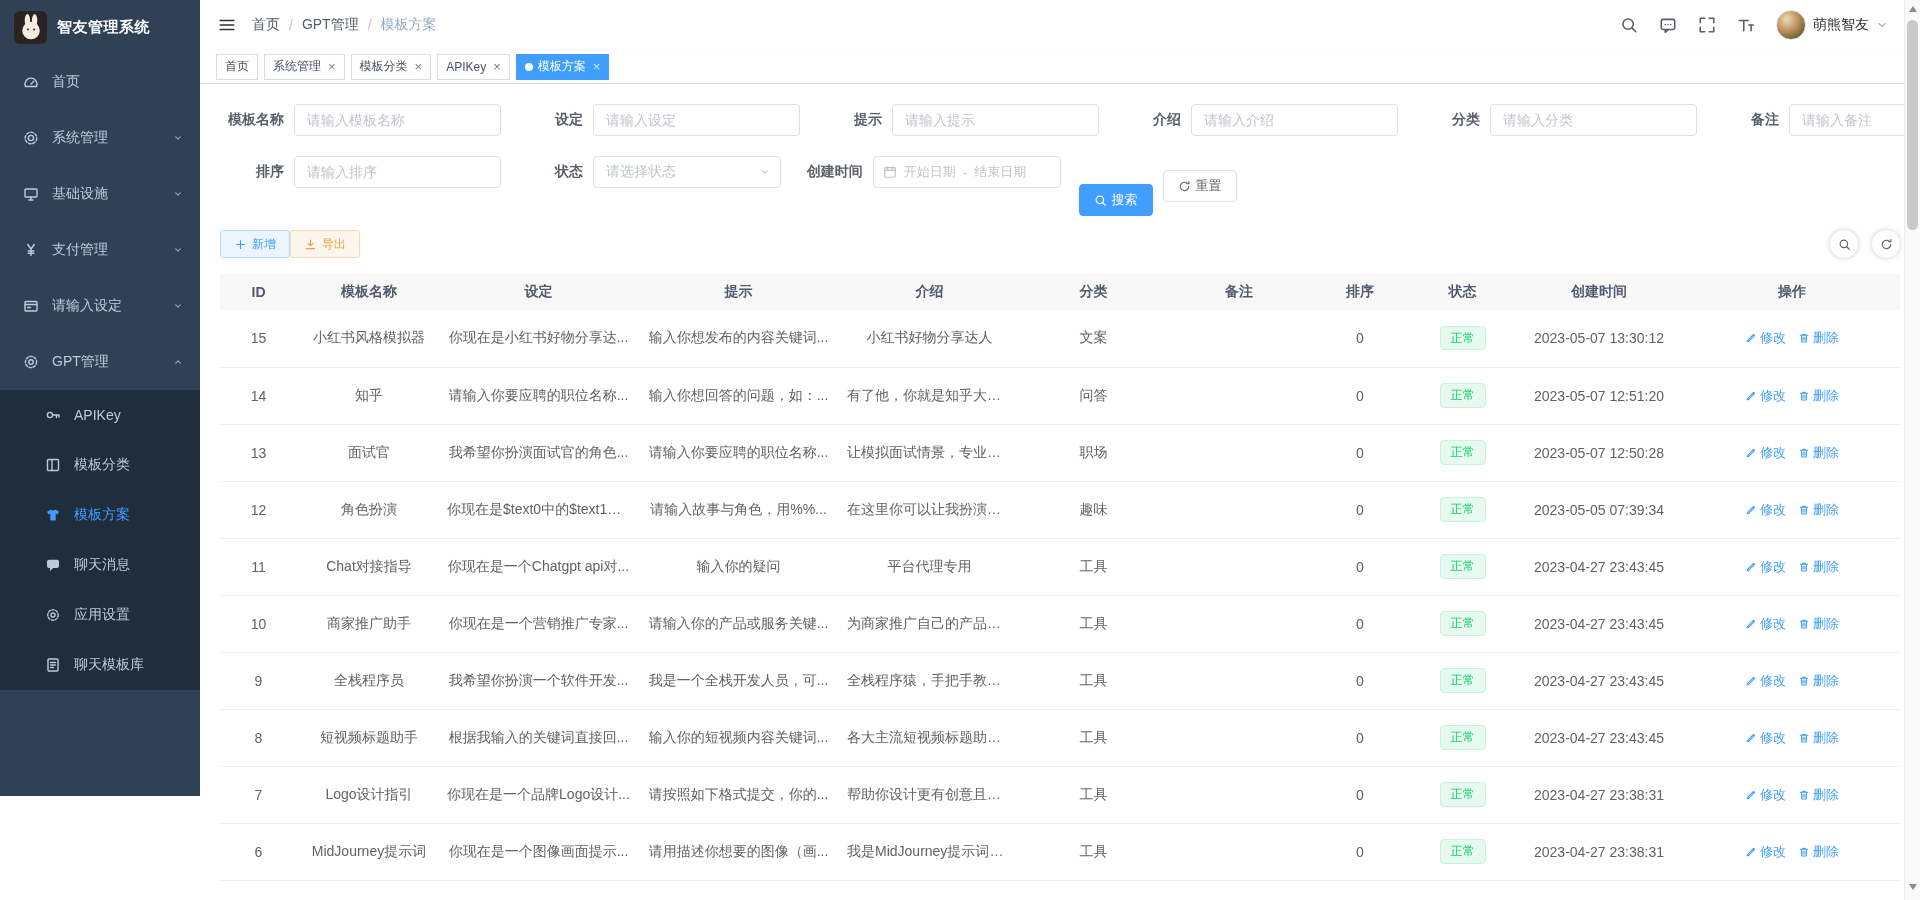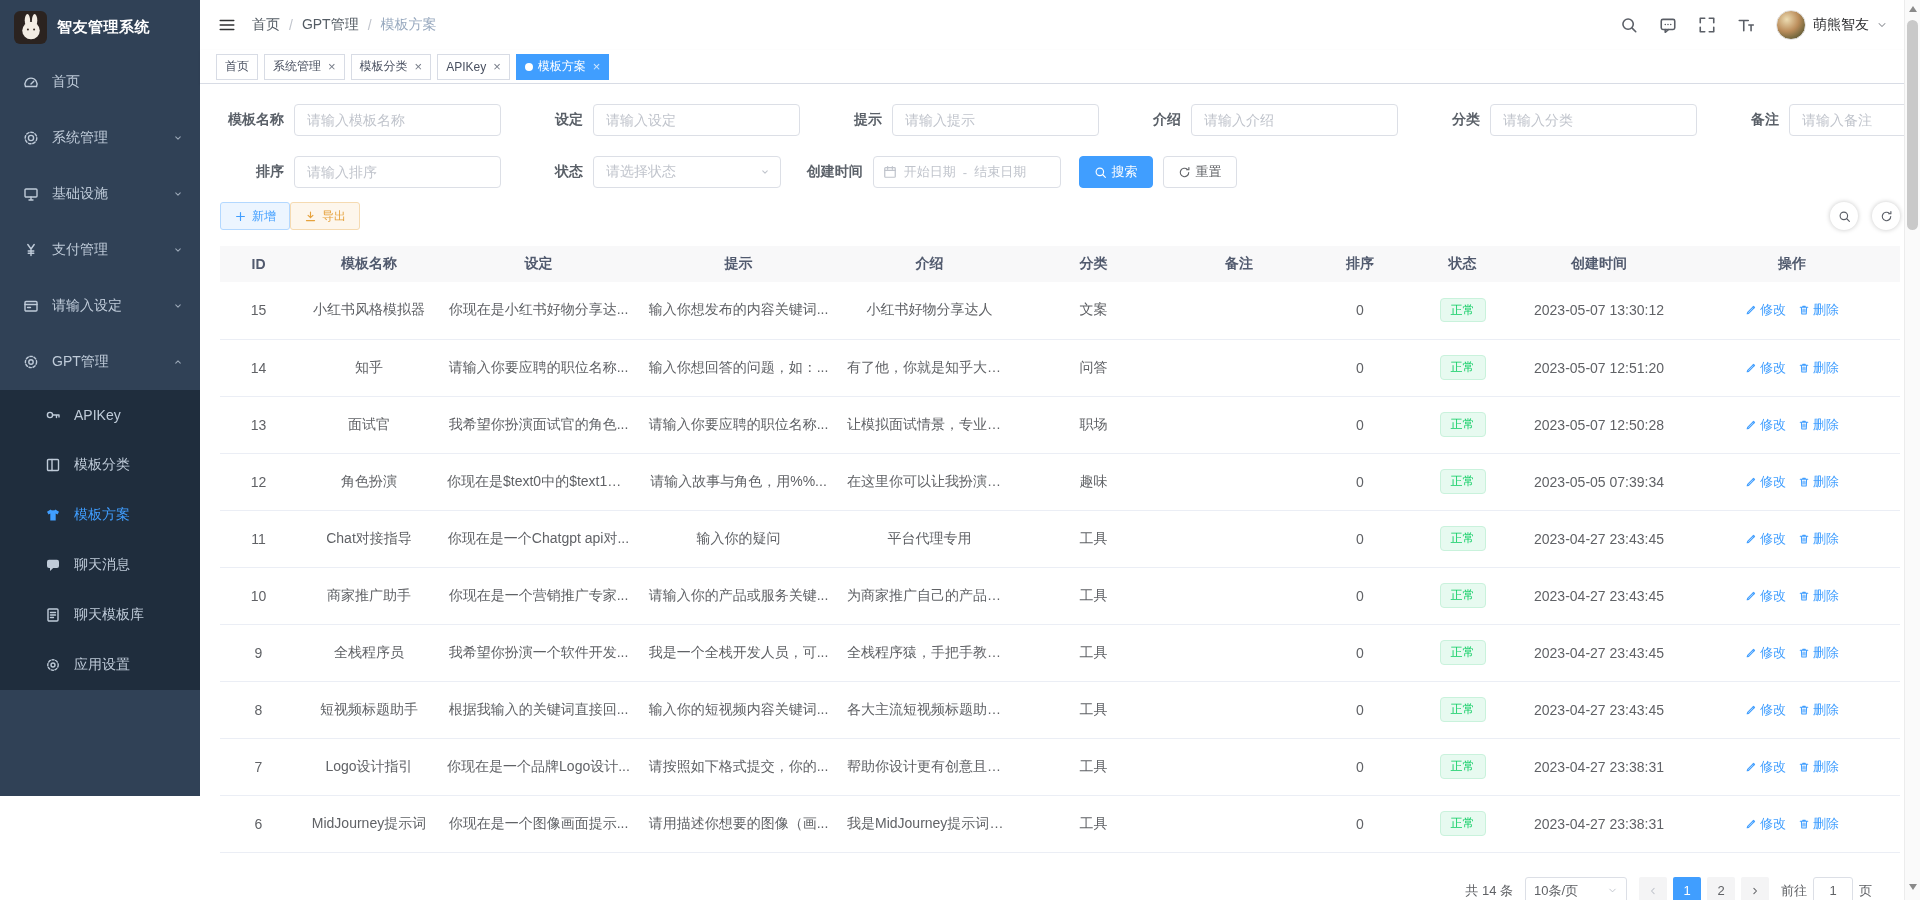--- a/index.html
+++ b/index.html
@@ -57,21 +57,21 @@
   .f-select, .f-date { flex:1; min-width:0; height:32px; border:1px solid #dcdfe6; border-radius:4px; display:flex; align-items:center; padding:0 9px 0 12px; color:#c0c4cc; cursor:pointer; background:#fff; }
   .f-select .ph { flex:1; font-size:14px; }
   .f-select .icn, .f-date .icn { color:#c0c4cc; }
   .f-select .icn svg { width:12px; height:12px; }
   .f-date { gap:7px; padding-left:9px; font-size:13px; }
   .f-date .icn svg { width:14px; height:14px; }
   .f-date .sep { color:#c0c4cc; }
   .filter-actions { display:flex; align-items:center; gap:10px; grid-column:span 3; }
   .btn { display:inline-flex; align-items:center; gap:5px; height:32px; padding:0 14px; border-radius:4px; font-size:13px; cursor:pointer; border:1px solid #dcdfe6; background:#fff; color:#606266; font-family:inherit; }
   .btn svg { width:13px; height:13px; }
-  .btn-primary { background:#409eff; border-color:#409eff; color:#fff; }
+  .btn-primary { background:#409eff; border-color:#409eff; color:#fff;margin-top:28px; }
   .btn-mini { height:28px; padding:0 13px; font-size:12px; border-radius:3px; }
   .btn-plain-primary { background:#ecf5ff; border-color:#b3d8ff; color:#409eff; }
   .btn-plain-warning { background:#fdf6ec; border-color:#f5dab1; color:#e6a23c; }
 
   
   .toolbar { display:flex; align-items:center; padding:14px 20px 0; }
   .toolbar-right { margin-left:auto; display:flex; gap:14px; }
   .circle-btn { width:28px; height:28px; border-radius:50%; border:none; background:#fff; box-shadow:0 0 5px rgba(0,0,0,.22); display:flex; align-items:center; justify-content:center; color:#5a5e66; cursor:pointer; }
   .circle-btn svg { width:13px; height:13px; }
 
@@ -232,34 +232,34 @@
             <svg viewBox="0 0 16 16" xmlns="http://www.w3.org/2000/svg" fill="none" stroke="currentColor" stroke-width="1.4" stroke-linecap="round" stroke-linejoin="round">
               <rect x="2" y="2.8" width="12" height="8.2" rx="2" fill="currentColor" stroke="none"></rect>
               <path d="M5 11v3l3.2-3Z" fill="currentColor" stroke="none"></path>
             </svg>
           </span>
           <span class="menu-label">聊天消息</span>
         </div>
         <div class="submenu-item">
           <span class="icn">
             <svg viewBox="0 0 16 16" xmlns="http://www.w3.org/2000/svg" fill="none" stroke="currentColor" stroke-width="1.4" stroke-linecap="round" stroke-linejoin="round">
+              <circle cx="8" cy="8" r="2"></circle>
+              <circle cx="8" cy="8" r="5.2" stroke-dasharray="2.2 1.6"></circle>
+            </svg>
+          </span>
+          <span class="menu-label">应用设置</span>
+        </div>
+        <div class="submenu-item">
+          <span class="icn">
+            <svg viewBox="0 0 16 16" xmlns="http://www.w3.org/2000/svg" fill="none" stroke="currentColor" stroke-width="1.4" stroke-linecap="round" stroke-linejoin="round">
               <rect x="3" y="2" width="10" height="12" rx="1"></rect>
               <path d="M5.5 5.5h5M5.5 8h5M5.5 10.5h3"></path>
             </svg>
           </span>
           <span class="menu-label">聊天模板库</span>
-        </div>
-        <div class="submenu-item">
-          <span class="icn">
-            <svg viewBox="0 0 16 16" xmlns="http://www.w3.org/2000/svg" fill="none" stroke="currentColor" stroke-width="1.4" stroke-linecap="round" stroke-linejoin="round">
-              <circle cx="8" cy="8" r="2"></circle>
-              <circle cx="8" cy="8" r="5.2" stroke-dasharray="2.2 1.6"></circle>
-            </svg>
-          </span>
-          <span class="menu-label">应用设置</span>
         </div>
       </div>
     </nav>
 </aside>
 
 <div class="main">
 
   <header class="navbar">
     <span class="icn hamburger">
         <svg viewBox="0 0 16 16" xmlns="http://www.w3.org/2000/svg" fill="none" stroke="currentColor" stroke-width="1.4" stroke-linecap="round" stroke-linejoin="round">

